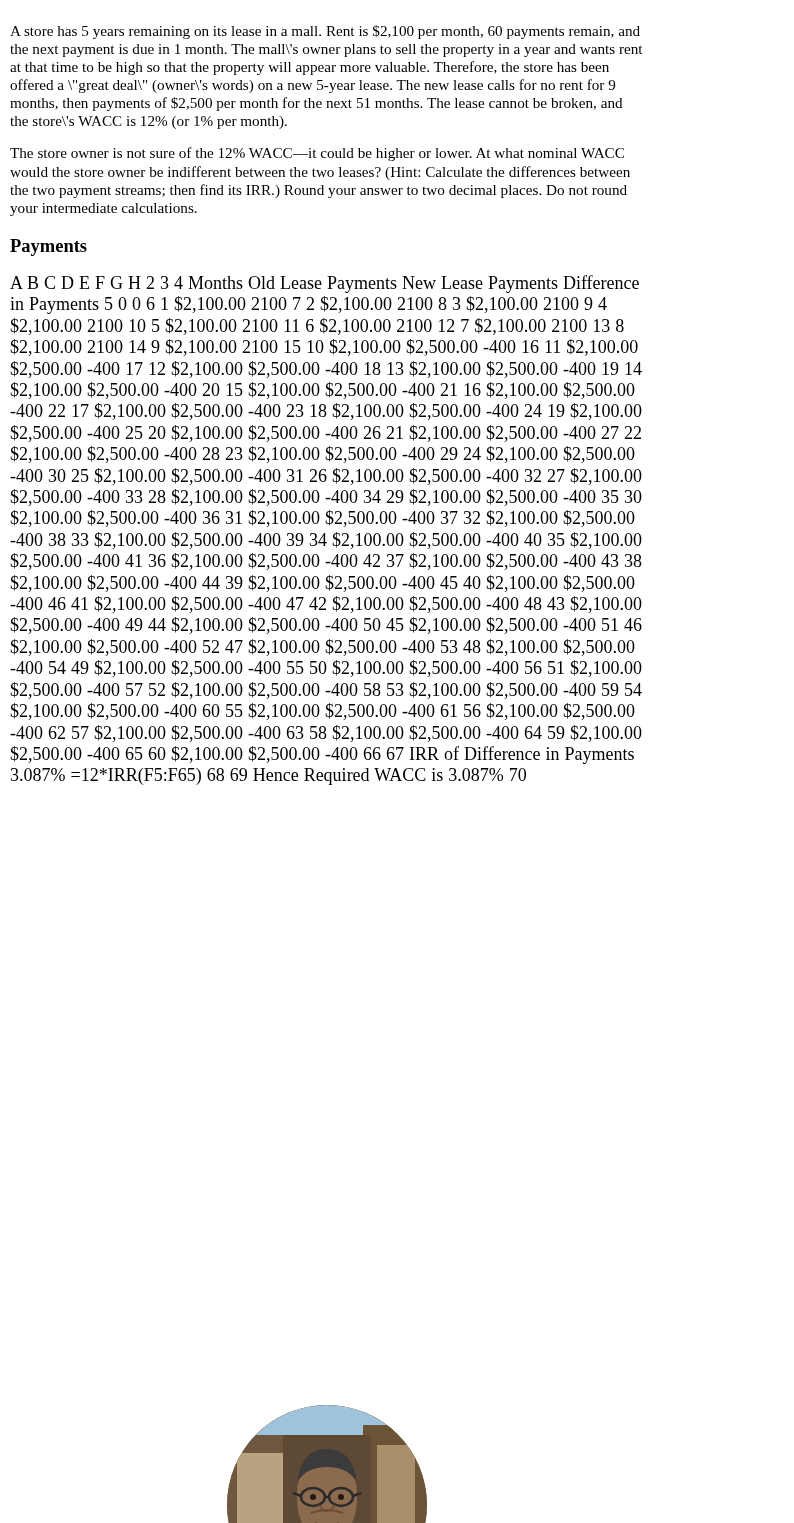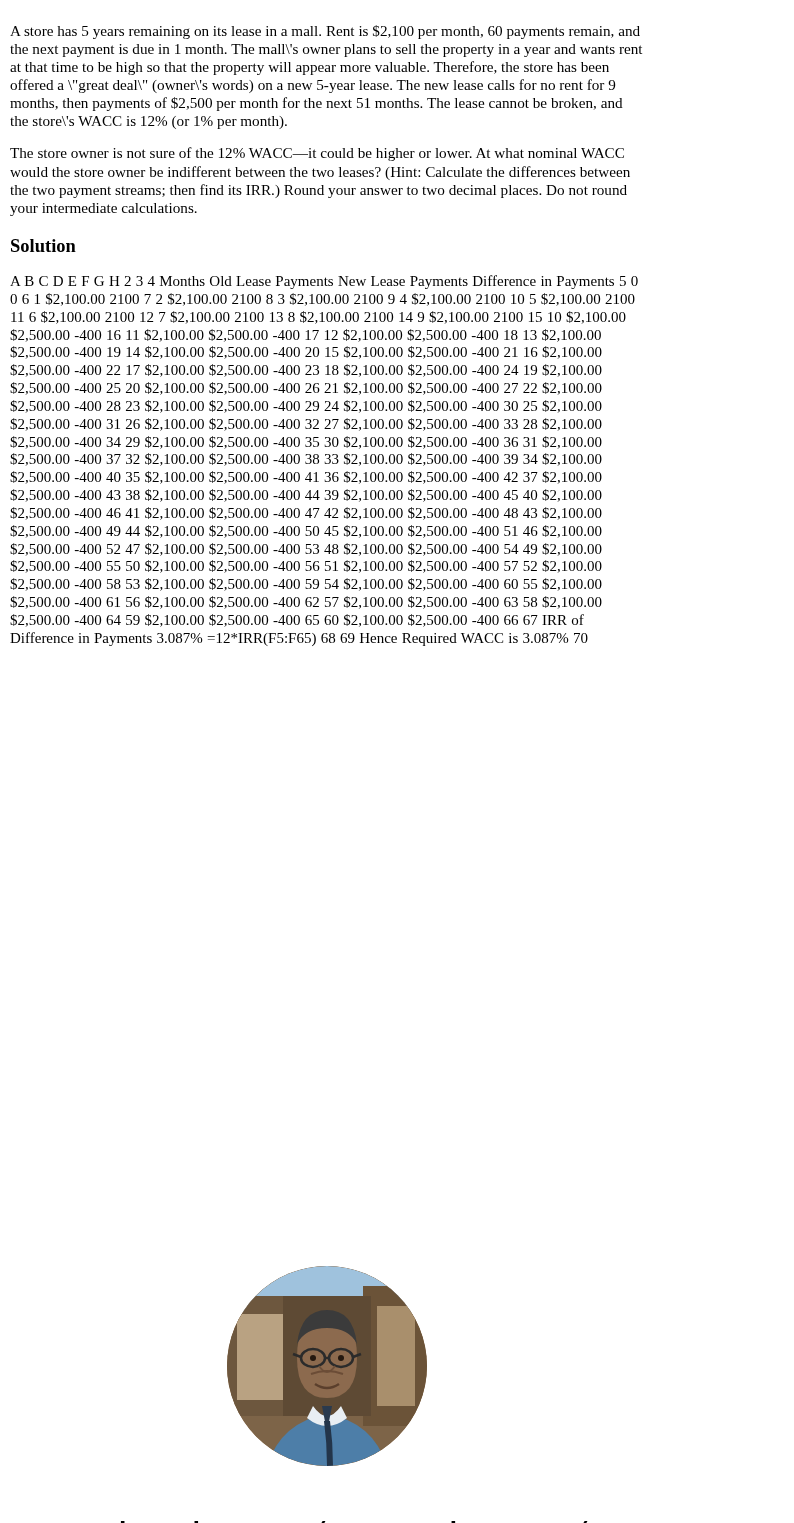--- a/index.html
+++ b/index.html
@@ -29,21 +29,21 @@
   }
   .hint-label {
   }
   h2.solution {
     font-size: 18.5px;
     font-weight: bold;
     margin: 0 0 16px 0;
     line-height: 1.2;
   }
   p.table-flow {
-    font-size: 15px;
+    font-size: 18px;
     line-height: 1.19;
     margin: 0;
     text-align: left;
     word-spacing: 0.5px;
   }
   .spacer {
     height: 600px;
   }
   .avatar-wrap {
     display: flex;
@@ -81,21 +81,21 @@
 </style>
 </head>
 <body>
 
 <div class="page">
 
   <p class="q"><span>A store has 5 years remaining on its lease in a mall. Rent is $2,100 per month, 60 payments remain, and the next payment is due in 1 month. The mall\'s owner plans to sell the property in a year and wants rent at that time to be high so that the property will appear more valuable. Therefore, the store has been offered a \"great deal\" (owner\'s words) on a new 5-year lease. The new lease calls for no rent for 9 months, then payments of $2,500 per month for the next 51 months. The lease cannot be broken, and the store\'s WACC is 12% (or 1% per month).</span></p>
 
   <p class="q second"><span>The store owner is not sure of the 12% WACC—it could be higher or lower. At what nominal WACC would the store owner be indifferent between the two leases? (</span><span class="hint-label">Hint:</span><span> Calculate the differences between the two payment streams; then find its IRR.) Round your answer to two decimal places. Do not round your intermediate calculations.</span></p>
 
-  <h2 class="solution">Solution</h2>
+  <h2 class="solution">Payments</h2>
 
   <p class="table-flow">A B C D E F G H 2 3 4 Months Old Lease Payments New Lease Payments Difference in Payments 5 0 0 6 1 $2,100.00 2100 7 2 $2,100.00 2100 8 3 $2,100.00 2100 9 4 $2,100.00 2100 10 5 $2,100.00 2100 11 6 $2,100.00 2100 12 7 $2,100.00 2100 13 8 $2,100.00 2100 14 9 $2,100.00 2100 15 10 $2,100.00 $2,500.00 -400 16 11 $2,100.00 $2,500.00 -400 17 12 $2,100.00 $2,500.00 -400 18 13 $2,100.00 $2,500.00 -400 19 14 $2,100.00 $2,500.00 -400 20 15 $2,100.00 $2,500.00 -400 21 16 $2,100.00 $2,500.00 -400 22 17 $2,100.00 $2,500.00 -400 23 18 $2,100.00 $2,500.00 -400 24 19 $2,100.00 $2,500.00 -400 25 20 $2,100.00 $2,500.00 -400 26 21 $2,100.00 $2,500.00 -400 27 22 $2,100.00 $2,500.00 -400 28 23 $2,100.00 $2,500.00 -400 29 24 $2,100.00 $2,500.00 -400 30 25 $2,100.00 $2,500.00 -400 31 26 $2,100.00 $2,500.00 -400 32 27 $2,100.00 $2,500.00 -400 33 28 $2,100.00 $2,500.00 -400 34 29 $2,100.00 $2,500.00 -400 35 30 $2,100.00 $2,500.00 -400 36 31 $2,100.00 $2,500.00 -400 37 32 $2,100.00 $2,500.00 -400 38 33 $2,100.00 $2,500.00 -400 39 34 $2,100.00 $2,500.00 -400 40 35 $2,100.00 $2,500.00 -400 41 36 $2,100.00 $2,500.00 -400 42 37 $2,100.00 $2,500.00 -400 43 38 $2,100.00 $2,500.00 -400 44 39 $2,100.00 $2,500.00 -400 45 40 $2,100.00 $2,500.00 -400 46 41 $2,100.00 $2,500.00 -400 47 42 $2,100.00 $2,500.00 -400 48 43 $2,100.00 $2,500.00 -400 49 44 $2,100.00 $2,500.00 -400 50 45 $2,100.00 $2,500.00 -400 51 46 $2,100.00 $2,500.00 -400 52 47 $2,100.00 $2,500.00 -400 53 48 $2,100.00 $2,500.00 -400 54 49 $2,100.00 $2,500.00 -400 55 50 $2,100.00 $2,500.00 -400 56 51 $2,100.00 $2,500.00 -400 57 52 $2,100.00 $2,500.00 -400 58 53 $2,100.00 $2,500.00 -400 59 54 $2,100.00 $2,500.00 -400 60 55 $2,100.00 $2,500.00 -400 61 56 $2,100.00 $2,500.00 -400 62 57 $2,100.00 $2,500.00 -400 63 58 $2,100.00 $2,500.00 -400 64 59 $2,100.00 $2,500.00 -400 65 60 $2,100.00 $2,500.00 -400 66 67 IRR of Difference in Payments 3.087% =12*IRR(F5:F65) 68 69 Hence Required WACC is 3.087% 70</p>
 
   <div class="spacer"></div>
 
   <div class="avatar-wrap">
     <div class="avatar">
       <svg width="200" height="200" viewBox="0 0 200 200">
         <defs>
           <clipPath id="circ">

